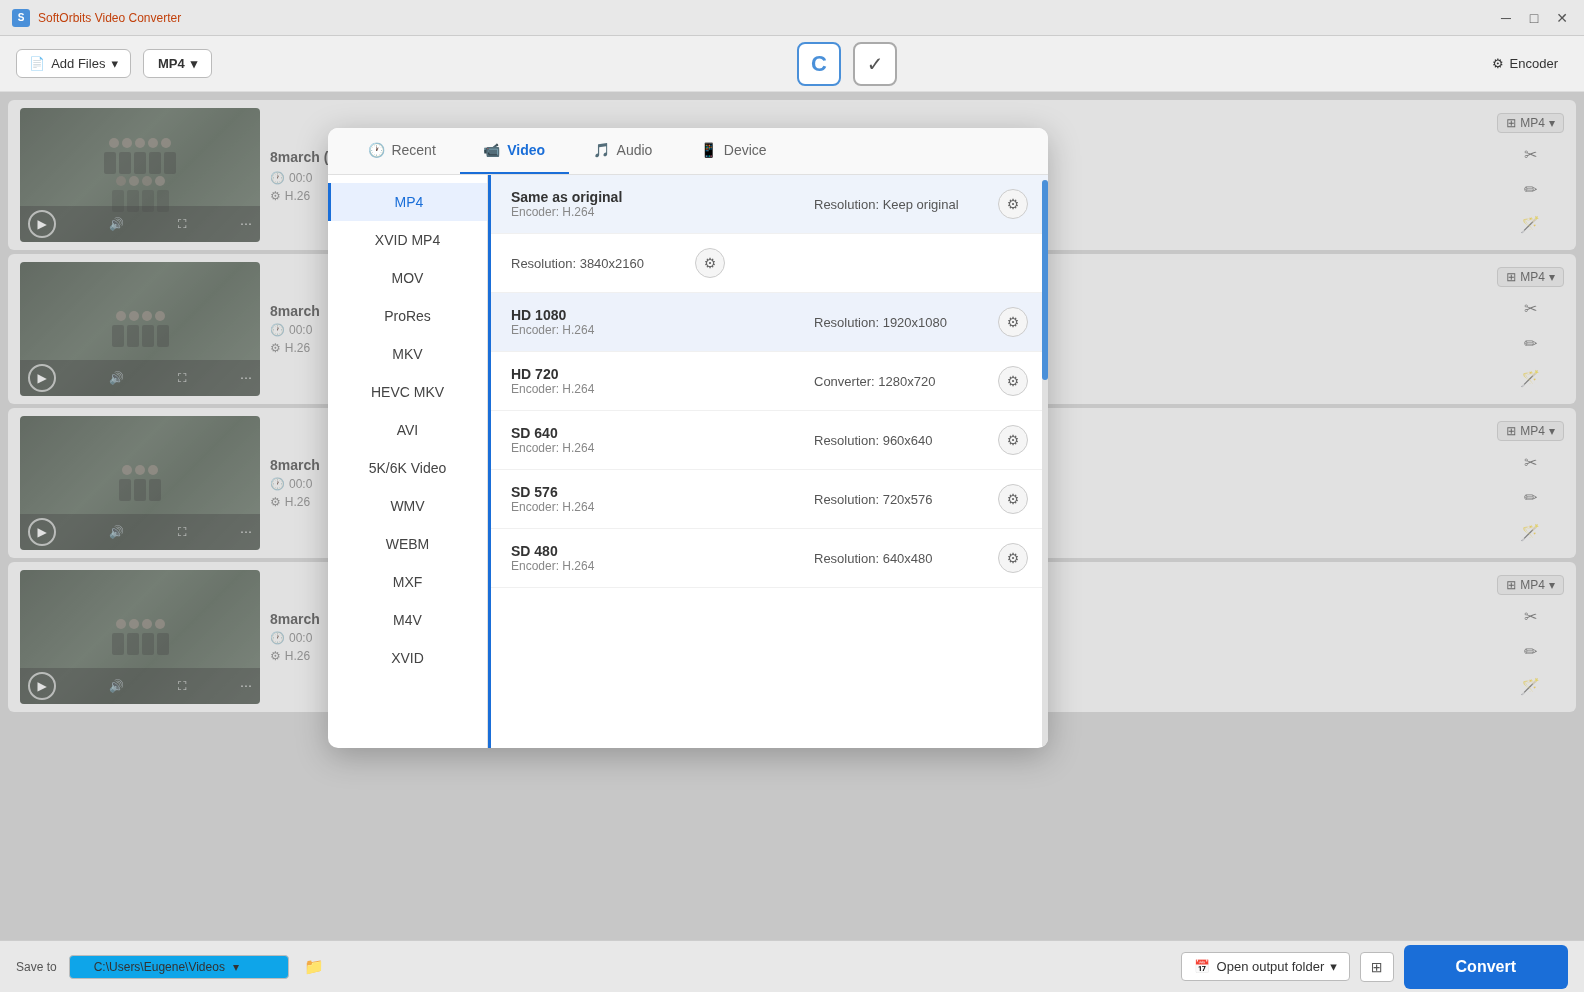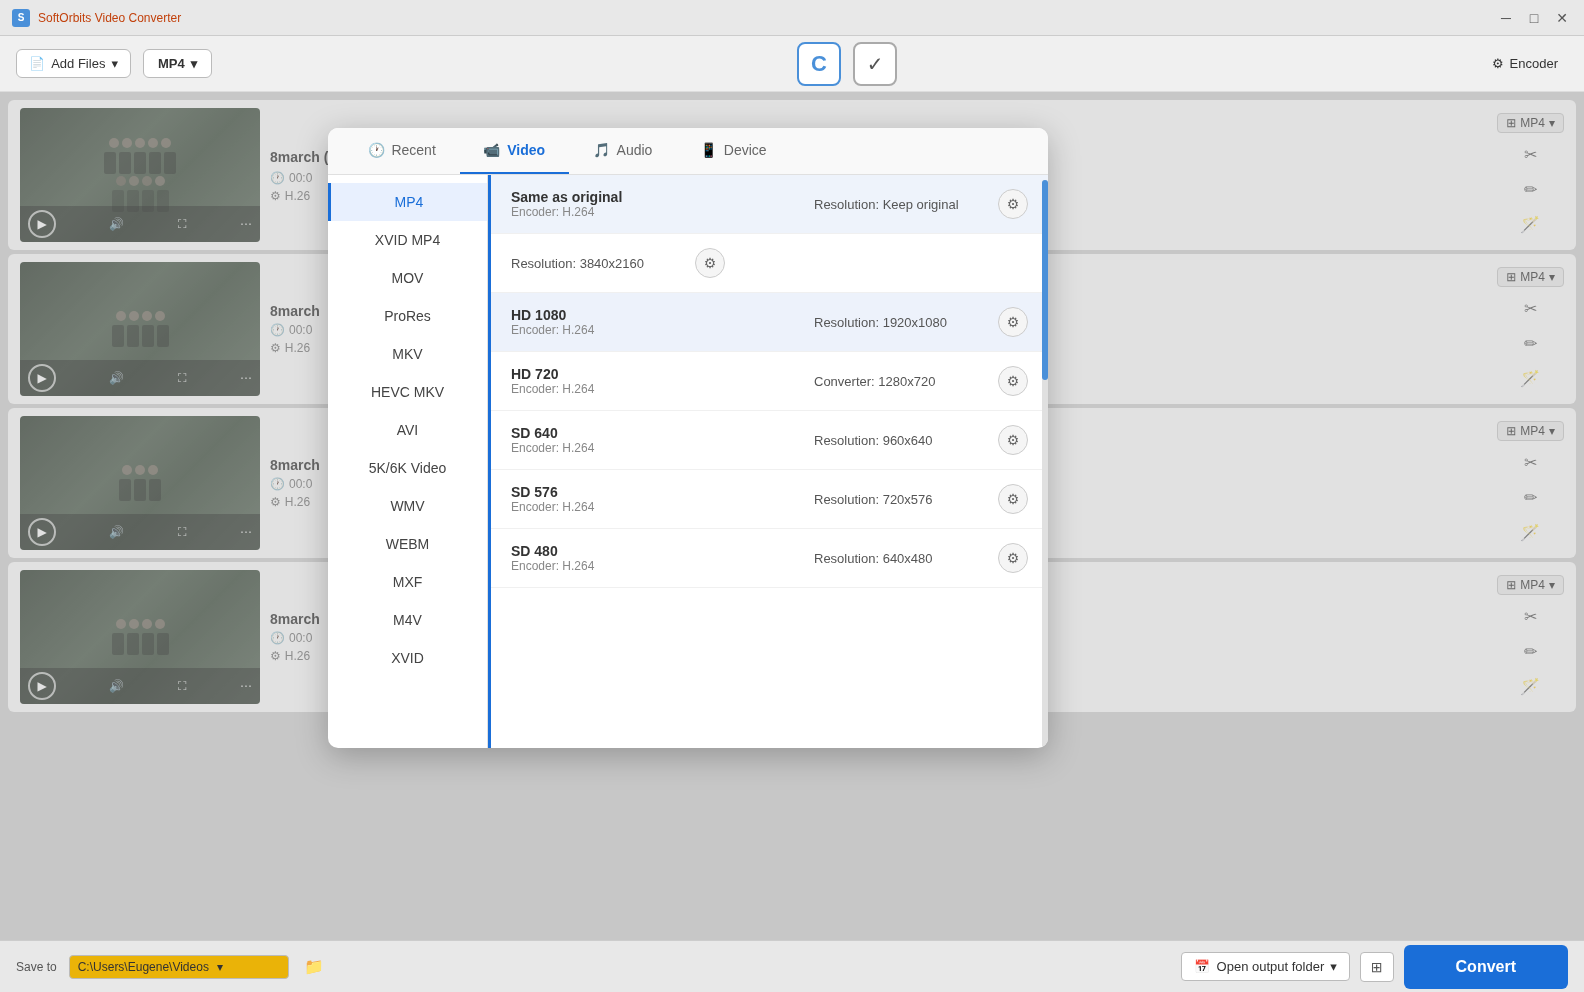--- a/index.html
+++ b/index.html
@@ -288,24 +288,24 @@
       left: 0;
       right: 0;
     }
     .save-to-label {
       font-size: 12px;
       color: #555;
     }
     .save-to-path {
       display: flex;
       align-items: center;
-      background: #eab308;
+      background: #0ea5e9;
       border: 1px solid #bbb;
       border-radius: 4px;
-      padding: 4px 8px;
+      padding: 4px 24px;
       font-size: 12px;
       color: #333;
       gap: 8px;
       min-width: 220px;
     }
     .folder-btn {
       font-size: 16px;
       cursor: pointer;
       color: #555;
       padding: 4px;

